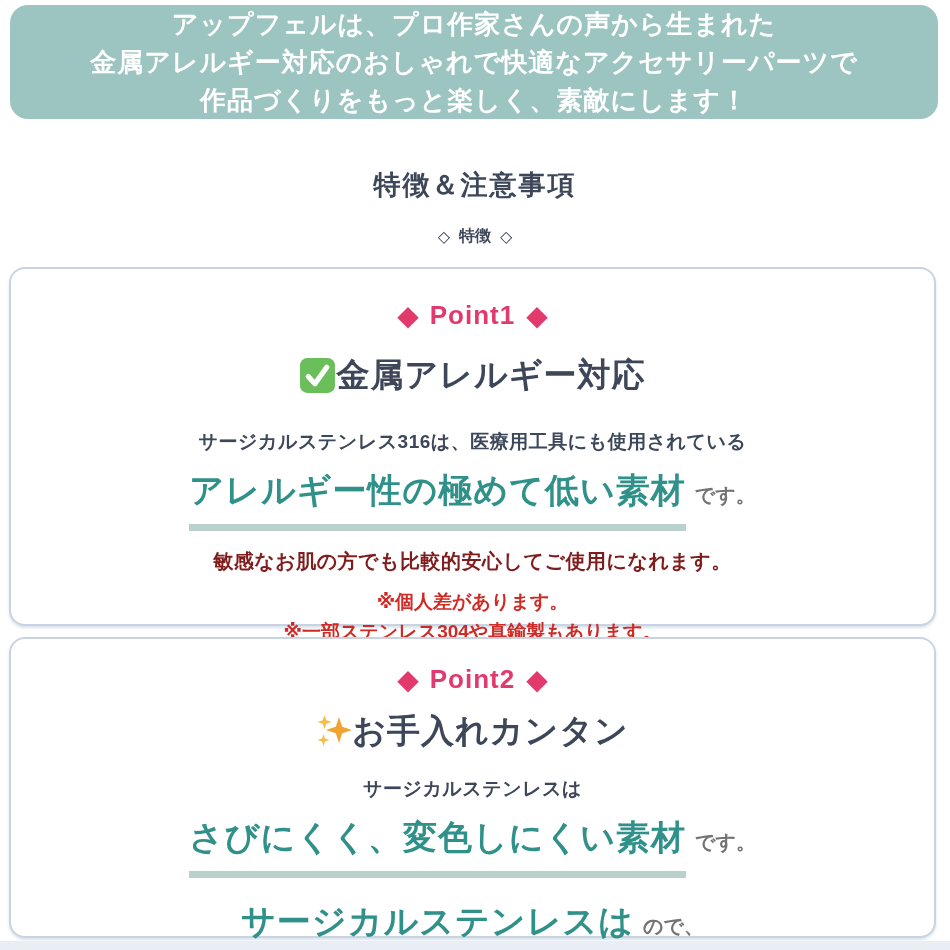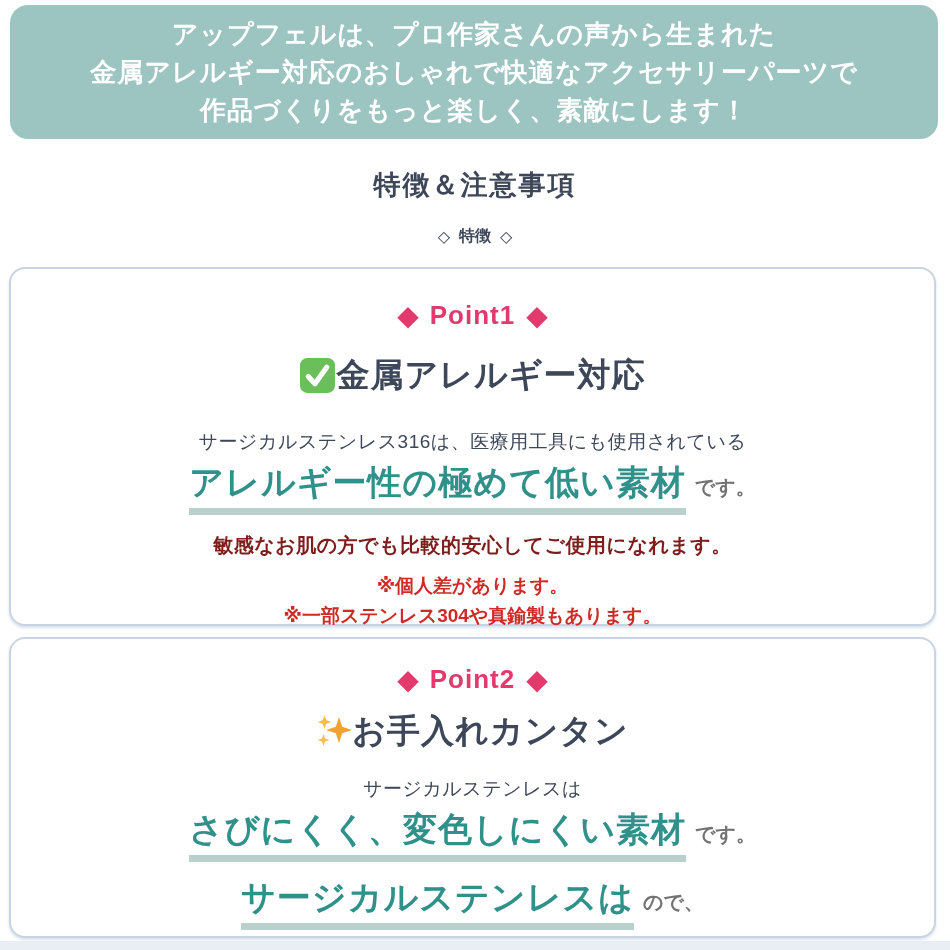--- a/index.html
+++ b/index.html
@@ -2,21 +2,21 @@
 <html><head>
 <meta charset="utf-8">
 <style>
   html,body{margin:0;padding:0;}
   body{
     width:950px;height:950px;overflow:hidden;background:#ffffff;
     font-family:"Liberation Sans","DejaVu Sans",sans-serif;
     position:relative;
   }
   .banner{
-    position:absolute;left:10px;top:5px;width:928px;height:134px;
+    position:absolute;left:10px;top:5px;width:928px;height:114px;
     background:#9cc4c1;border-radius:18px;
     display:flex;flex-direction:column;justify-content:center;align-items:center;
   }
   .banner-line{
     color:#ffffff;font-size:26px;font-weight:bold;line-height:38px;
     letter-spacing:1px;text-align:center;white-space:nowrap;
   }
   .section-title{
     position:absolute;top:167px;left:0;width:100%;
     text-align:center;color:#3d4759;font-size:27px;font-weight:bold;letter-spacing:2px;
@@ -44,29 +44,29 @@
   .badge .diamond{font-size:28px;line-height:1;}
   .badge .label{letter-spacing:1px;}
   .card-heading{
     display:flex;align-items:center;
     color:#3d4759;font-size:33px;font-weight:bold;letter-spacing:1px;
   }
   .card-point1 .card-heading{margin-top:22px;}
   .card-point2 .card-heading{margin-top:14px;}
   .card-heading svg{display:block;}
   .intro-line{
-    color:#3d4759;font-size:19px;font-weight:normal;letter-spacing:0.5px;
+    color:#3d4759;font-size:19px;font-weight:bold;letter-spacing:0.5px;
   }
   .card-point1 .intro-line{margin-top:31px;}
   .card-point2 .intro-line{margin-top:22px;}
   .highlight-row{margin-top:5px;text-align:center;}
   .card-point2 .highlight-row.second{margin-top:13px;}
   .hl{
     display:inline-block;color:#2f9189;font-size:34px;font-weight:bold;letter-spacing:1px;
-    border-bottom:7px solid #b9d0cc;padding-bottom:2px;
+    border-bottom:7px solid #b9d0cc;padding-bottom:10px;margin-top:8px;
   }
   .hl-suffix{
     display:inline-block;color:#737373;font-size:20px;font-weight:bold;margin-left:9px;
   }
   .body-line{
     color:#7f1d1d;font-size:20px;font-weight:bold;letter-spacing:0.5px;
   }
   .card-point1 .body-line{margin-top:17px;}
   .note-line{color:#cf2b26;font-size:19px;font-weight:bold;}
   .note-line.first{margin-top:14px;}

